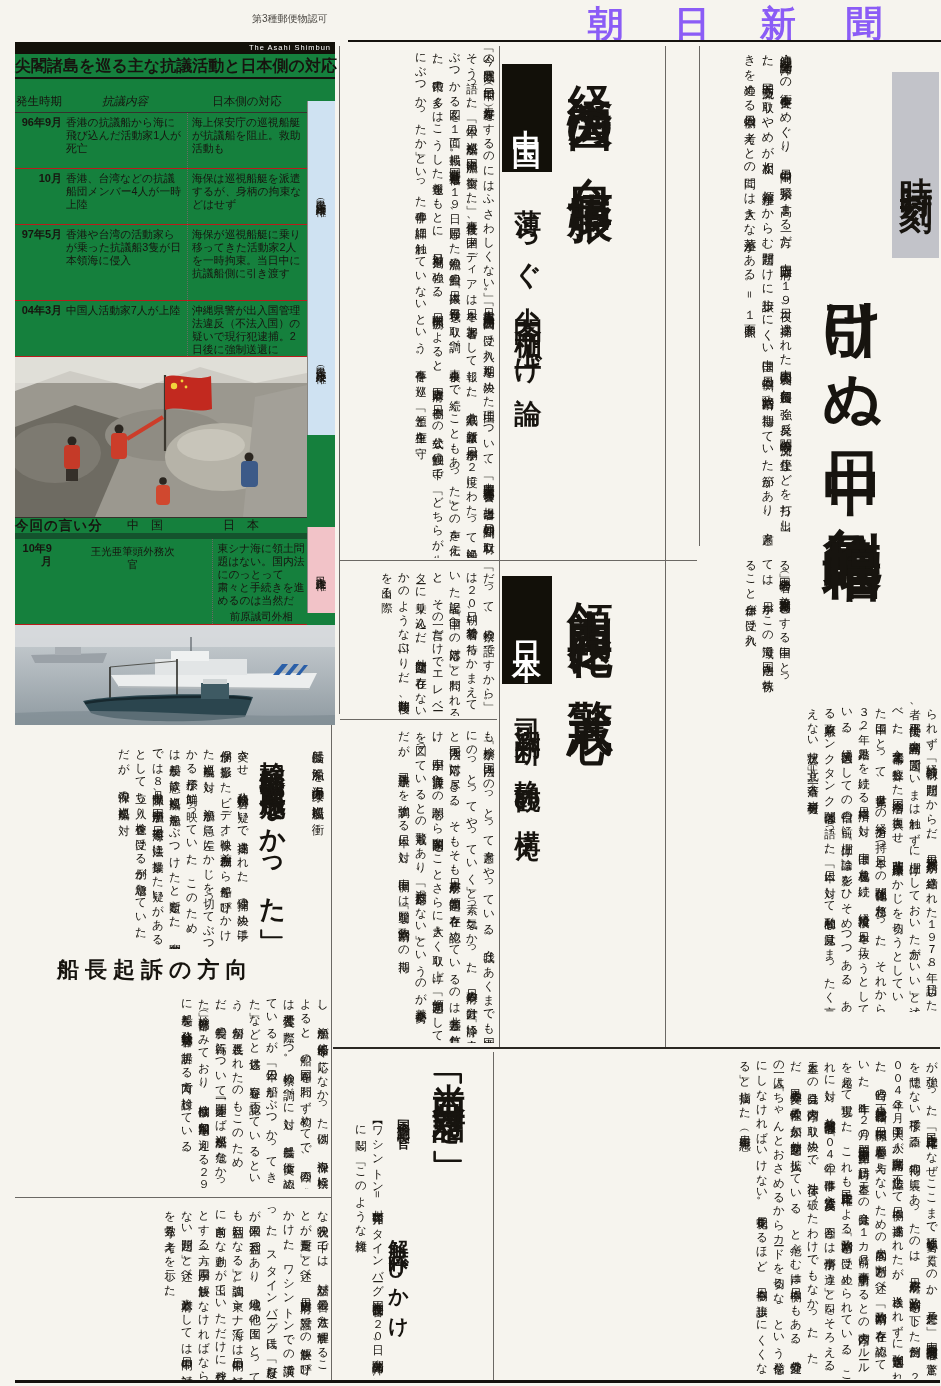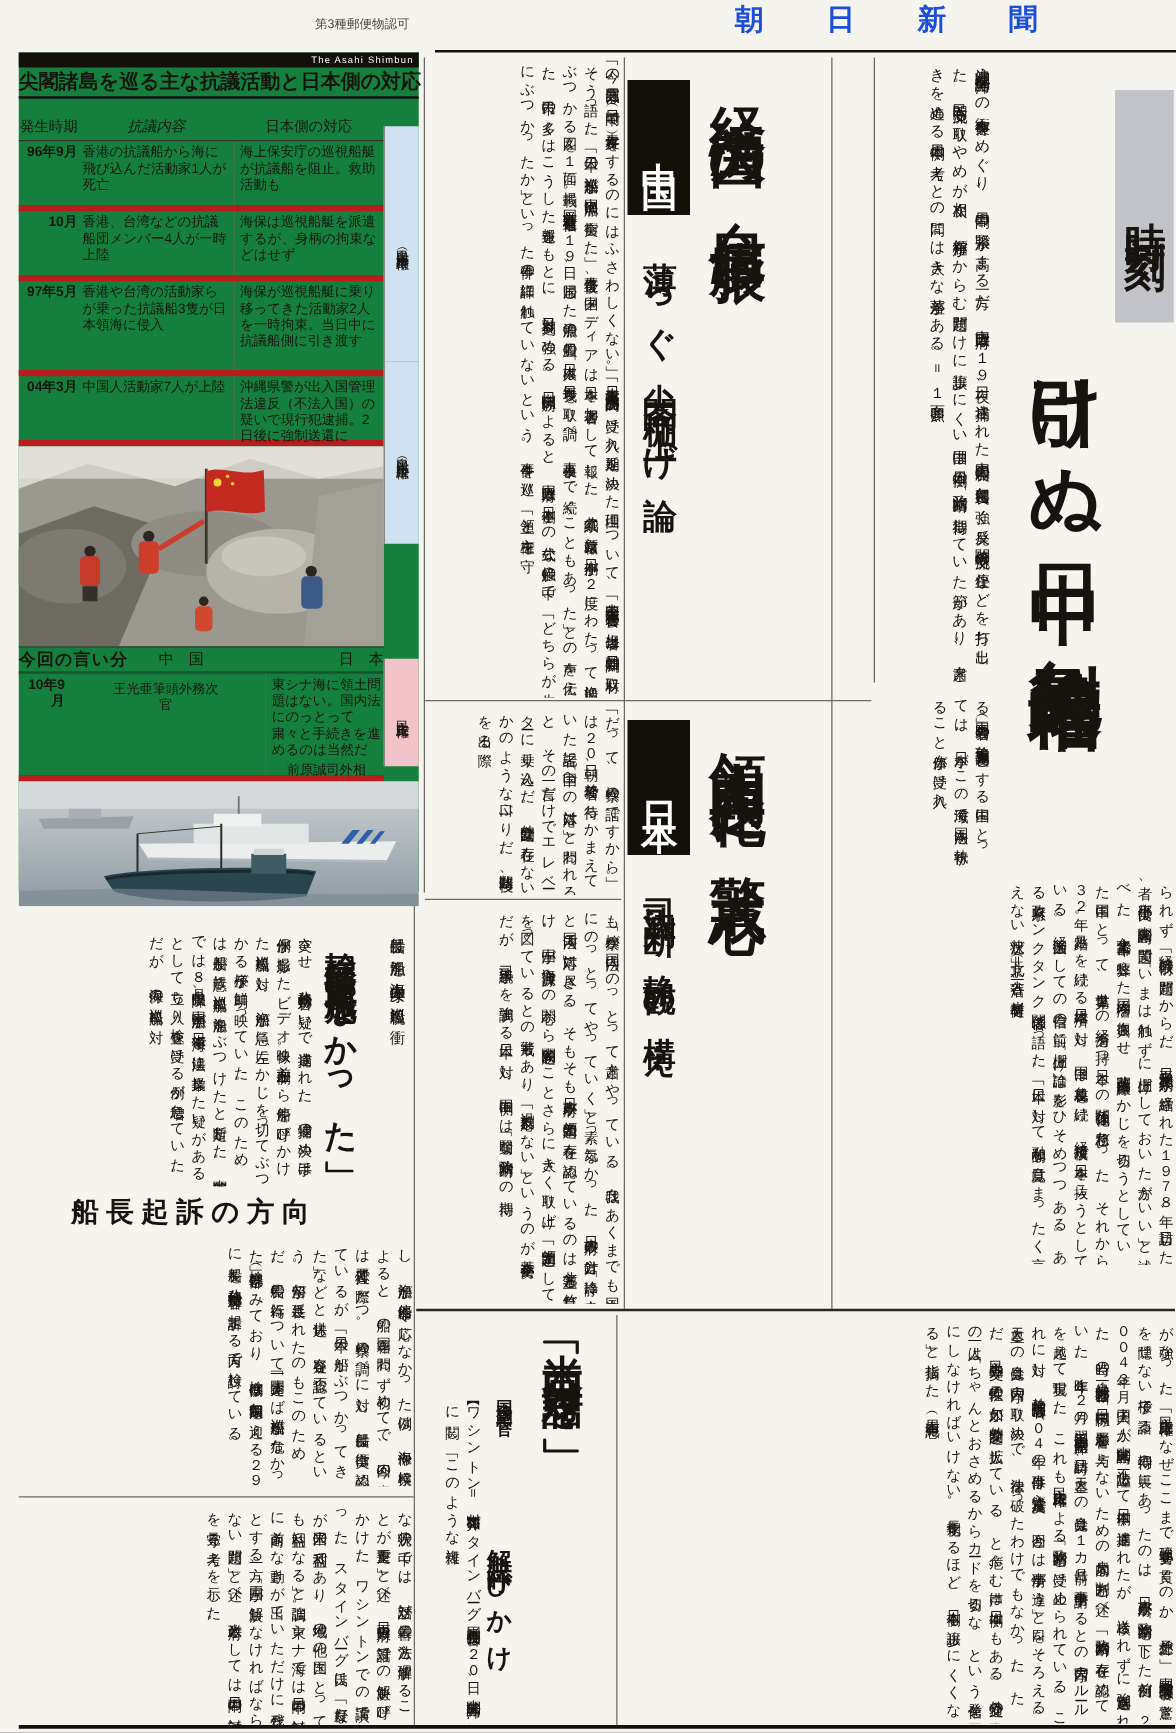--- a/index.html
+++ b/index.html
@@ -12,22 +12,22 @@
   .abs { position:absolute; }
   .v { writing-mode:vertical-rl; text-orientation:mixed; }
   .vbody { writing-mode:vertical-rl; text-orientation:mixed; font-size:11.5px;
            line-height:17px; letter-spacing:1px; overflow:hidden; }
   .rule { background:#6b6864; }
   .rule-dark { background:#15120e; }
 
   
   #permit-note { left:252px; top:12px; font-size:10px; color:#4a4742;
                  font-family:"Liberation Sans",sans-serif; }
-  #masthead { left:588px; top:0px; width:352px; height:40px; font-size:23px;
-              font-weight:bold; letter-spacing:50px; color:#1d4ed8; white-space:nowrap; }
+  #masthead { left:588px; top:0px; width:352px; height:40px; font-size:36px;
+              font-weight:bold; letter-spacing:50px; color:#8b5cf6; white-space:nowrap; }
   #masthead-rule { left:348px; top:40px; width:593px; height:2px; }
 
   
   #section-tab { left:892px; top:72px; width:47px; height:186px; background:#c2c3c9;
                  display:flex; align-items:center; justify-content:center; }
   #section-tab span { font-family:"Liberation Sans","DejaVu Sans",sans-serif;
                  font-weight:900; font-size:33px; letter-spacing:7px; }
   #main-headline { left:793px; top:52px; width:100px; height:652px;
                  font-family:"Liberation Sans","DejaVu Sans",sans-serif;
                  font-weight:900; font-size:59px; letter-spacing:5px; overflow:hidden;
@@ -100,35 +100,35 @@
 
   
   #info-table { left:15px; top:42px; width:320px; height:671px; background:#15803d;
       font-family:"Liberation Sans","DejaVu Sans",sans-serif; }
   #t-credit { width:320px; height:12px; background:#121009; color:#fff; font-size:7.5px;
       text-align:right; padding-right:4px; line-height:12px; letter-spacing:1px; }
   #t-title { width:320px; height:25px; font-weight:bold; font-size:16px; line-height:24px;
       border-bottom:2px solid #15120e; white-space:nowrap; }
   .t-head { display:flex; width:292px; height:22px; font-size:11.5px; align-items:center;
       border-bottom:1px solid #35322c;margin-top:12px; }
-  .t-row { display:flex; width:292px; border-bottom:5px solid #b91c1c; font-size:10.8px;
+  .t-row { display:flex; width:292px; border-bottom:1px solid #b91c1c; font-size:10.8px;
       line-height:13px; }
   .c-date { width:48px; font-weight:bold; font-size:11px; padding:3px 1px 0 2px; text-align:right; }
   .c-protest { width:124px; padding:3px 3px 0 3px; }
   .c-response { width:120px; padding:3px 2px 0 4px; border-left:1px dotted #6b6864; }
   .h-date { width:48px; text-align:center; }
   .h-protest { width:124px; text-align:center;font-style:italic; }
   .h-response { width:120px; text-align:center; }
   #row1,#row2,#row4 { height:56px; } #row3 { height:76px; }
   #t-photo1 { width:292px; height:160px; }
   #t-liwibun { display:flex; width:292px; height:22px; align-items:center;
-      border-bottom:2px solid #14532d; border-top:1px solid #35322c; }
+      border-bottom:6px solid #14532d; border-top:1px solid #35322c; }
   #t-liwibun .lw-title { width:112px; font-weight:bold; font-size:13.5px; letter-spacing:1px; }
   #t-liwibun .lw-cn { width:96px; text-align:left; font-size:12px; }
-  #t-liwibun .lw-jp { width:84px; text-align:right; font-size:12px; }
+  #t-liwibun .lw-jp { width:84px; text-align:left; font-size:12px; }
   #row5 { height:86px;gap:31px; }
   .speaker { display:block; margin-top:3px; font-size:10.5px;text-align:center; }
   #t-photo2 { width:320px; height:100px; }
   .era-label { position:absolute; right:0; width:28px; display:flex; align-items:center;
       justify-content:center; border-left:1px solid #8a8782; }
   .era-label span { writing-mode:vertical-rl; font-size:10.5px; letter-spacing:1px; }
   #era1 { top:59px; height:188px; background:#cfe2f2; }
   #era2 { top:247px; height:146px; background:#cfe2f2; }
   #era3 { top:485px; height:86px; background:#f2c3c8; }
 </style>

